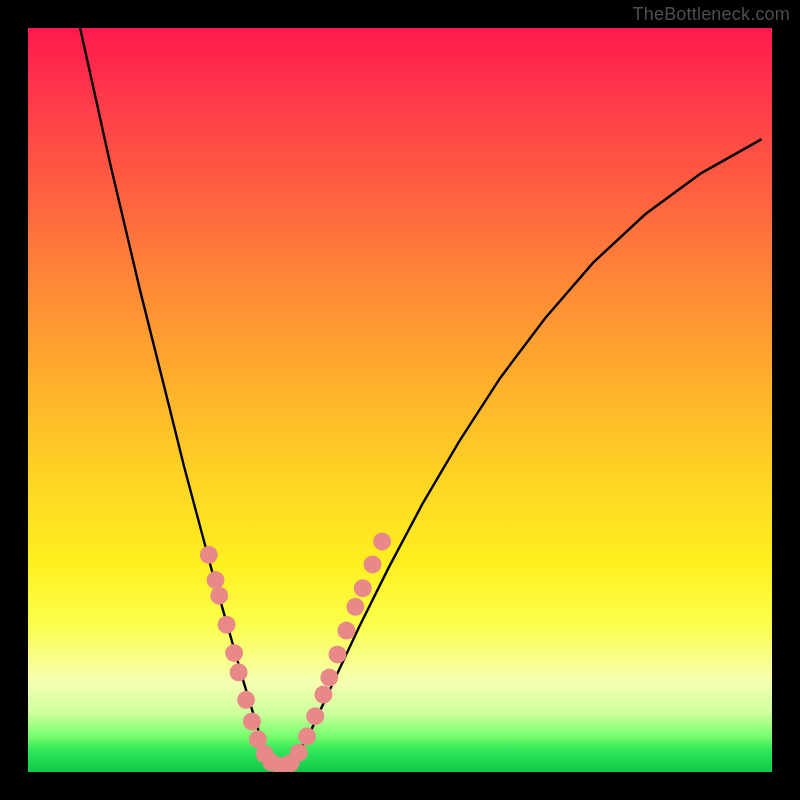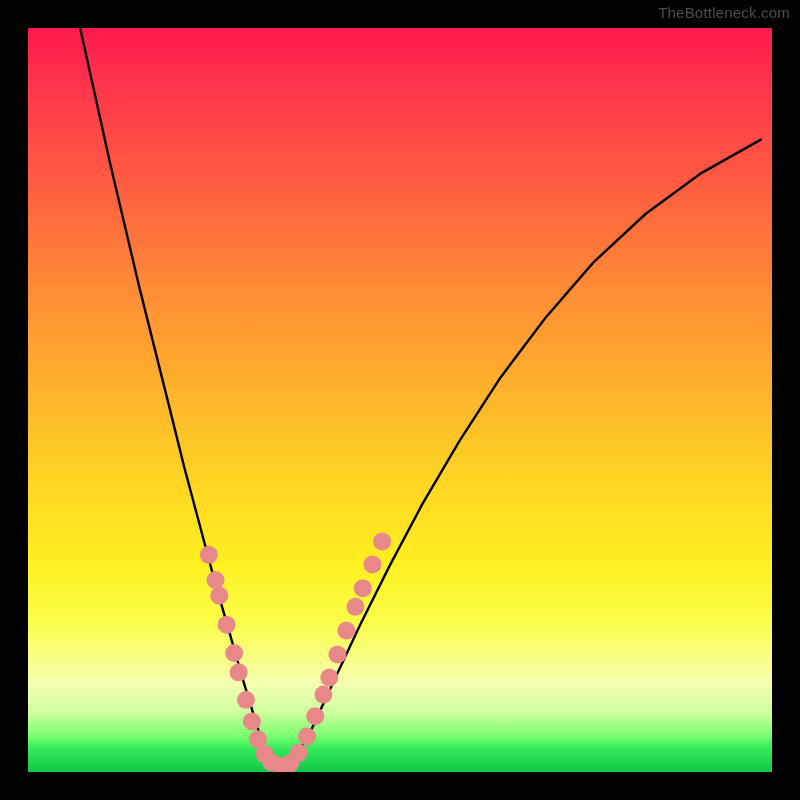--- a/index.html
+++ b/index.html
@@ -39,21 +39,21 @@
       #7dff70 95%,
       #32e85a 97%,
       #10c848 100%
     );
   }
   .watermark {
     position: absolute;
     top: 4px;
     right: 10px;
     color: #4e4e4e;
-    font-size: 15px;
+    font-size: 18px;
     font-weight: 500;
     letter-spacing: 0.2px;
     pointer-events: none;
   }
   svg {
     position: absolute;
     left: 0;
     top: 0;
   }
 </style>

